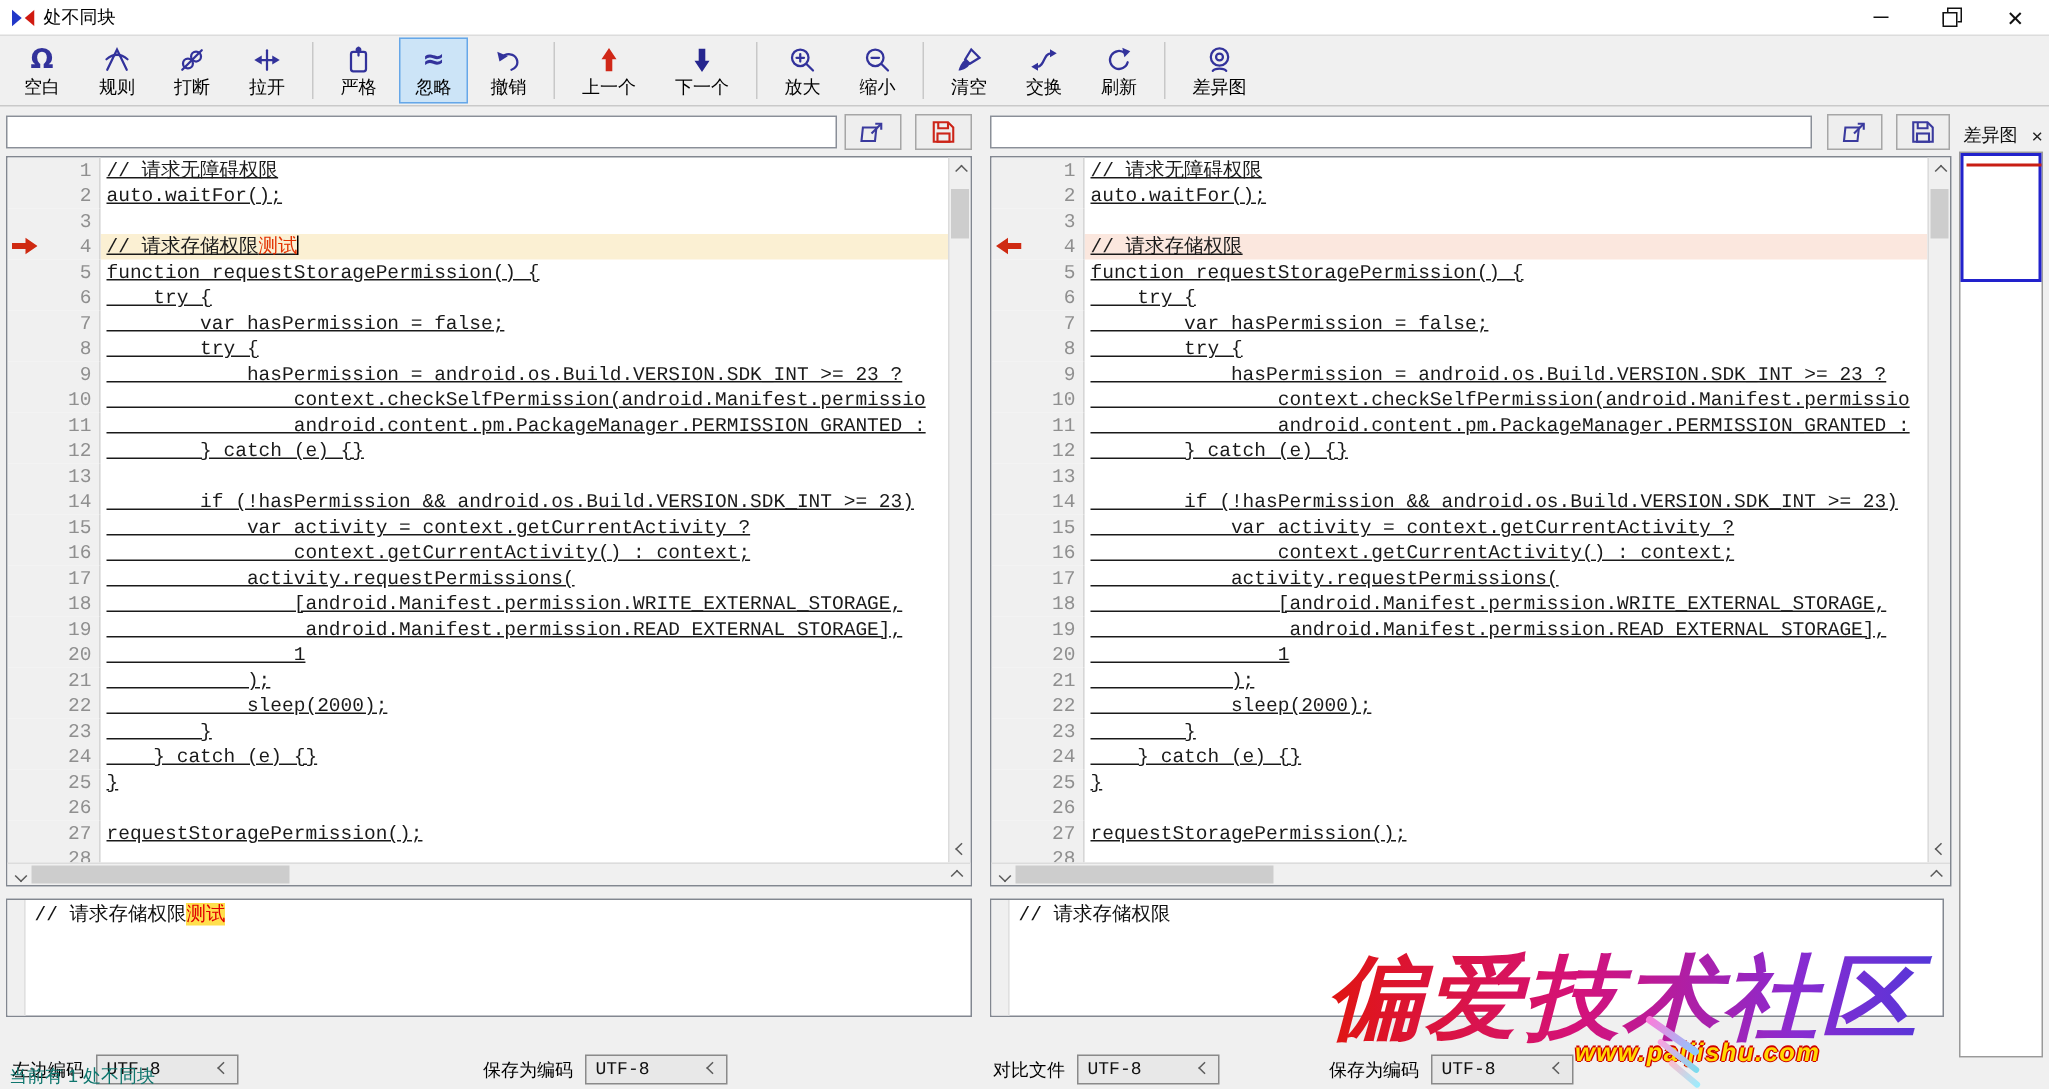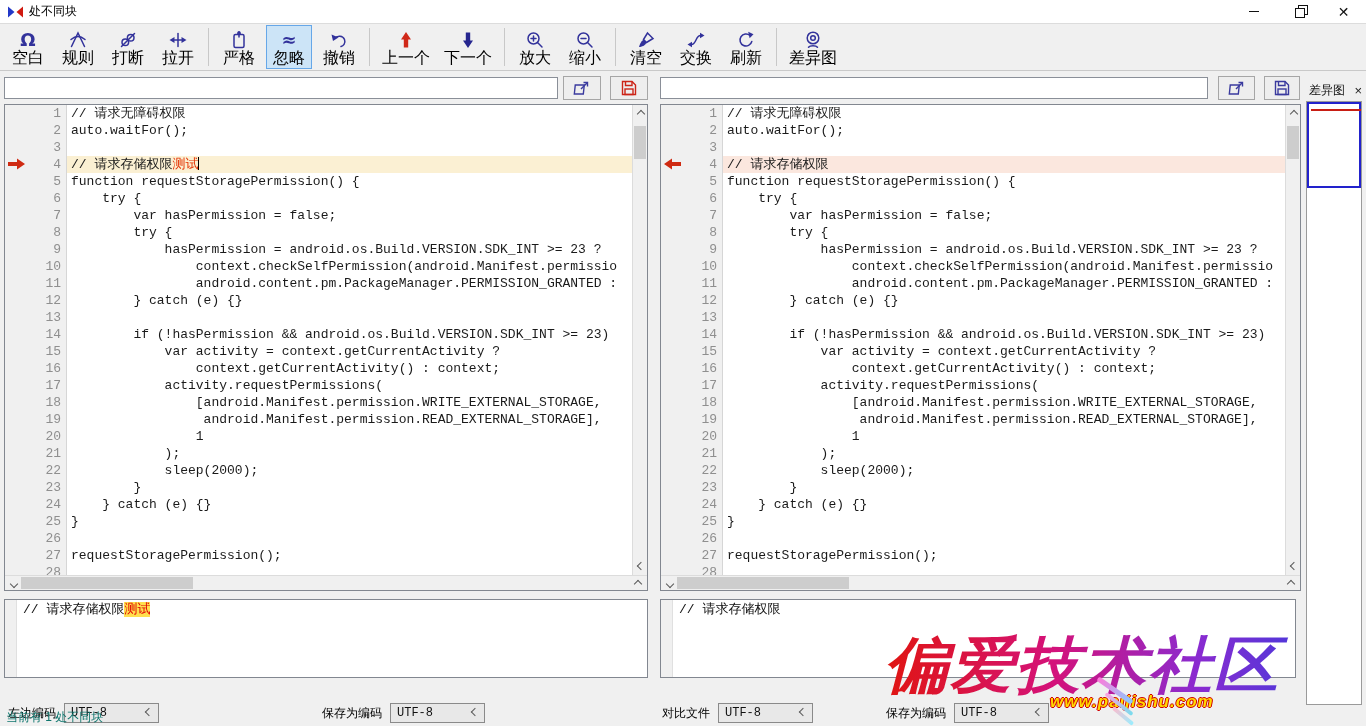--- a/index.html
+++ b/index.html
@@ -16,40 +16,40 @@
   .glyph-restore { width:8px; height:8px; border:1px solid #111; background:#fff; position:relative; }
   .glyph-restore::before { content:''; position:absolute; left:2px; top:-4px; width:8px; height:8px; border:1px solid #111; }
   .glyph-restore::after { content:''; position:absolute; left:-1px; top:-1px; width:8px; height:8px; background:#fff; border:1px solid #111; }
   .glyph-close { font-size:14px; line-height:14px; color:#111; }
 
   
   .toolbar { position:absolute; left:0; top:24px; width:1366px; height:47px; background:#f0f0f0; border-bottom:1px solid #c9c9c9; display:flex; align-items:stretch; padding-left:3px; }
   .tbtn { width:46px; margin:1px 2px; border:1px solid transparent; display:flex; flex-direction:column; align-items:center; justify-content:center; cursor:default; }
   .tbtn.wide { width:58px; }
   .tbtn .ticon { height:22px; display:flex; align-items:center; justify-content:center; }
-  .tbtn .tlabel { font-size:16px; line-height:14px; color:#000; white-space:nowrap; }
+  .tbtn .tlabel { font-size:12px; line-height:14px; color:#000; white-space:nowrap; }
   .tbtn .glyphicon { font-size:18px; font-weight:bold; line-height:20px; font-family:"DejaVu Sans",sans-serif; }
   .tsep { width:1px; background:#c8c8c8; margin:4px 5px; }
 
   
   .pathinput { position:absolute; top:77px; height:22px; background:#fff; border:1px solid #8a8f98; padding:0 4px; font-size:12px; font-family:"Liberation Mono",monospace; }
   .pi-left { left:4px; width:554px; }
   .pi-right { left:660px; width:548px; }
   .mbtn { position:absolute; top:76px; width:38px; height:24px; background:#eee; border:1px solid #a6a6a6; display:flex; align-items:center; justify-content:center; }
 
   
   .panel { position:absolute; top:104px; height:487px; background:#fff; border:1px solid #828790; display:flex; flex-direction:column; }
   .panel-left { left:4px; width:644px; }
   .panel-right { left:660px; width:641px; }
   .panel-main { flex:1; display:flex; overflow:hidden; }
   .lines { flex:1; overflow:hidden; }
   .line { display:flex; height:17px; font-family:"Liberation Mono",monospace; font-size:13px; line-height:17px; white-space:pre; }
   .gutter { width:62px; flex:0 0 62px; background:#f0f0f0; border-right:1px solid #d6d6d6; text-align:right; padding-right:5px; color:#8f8f8f; position:relative; }
   .gutter .garrow { position:absolute; left:3px; top:2px; }
-  .codecell { flex:1; padding-left:4px; color:#1a1a1a; overflow:hidden; }
+  .codecell { flex:1; padding-left:4px; color:#1a1a1a; overflow:hidden;text-decoration:underline; }
   .caret { display:inline-block; width:1px; height:13px; background:#000; vertical-align:-2px; }
 
   .vscroll { flex:0 0 15px; background:#f0f0f0; border-left:1px solid #dcdcdc; position:relative; }
   .vthumb { position:absolute; left:1px; right:1px; background:#cdcdcd; }
   .hscroll { flex:0 0 15px; background:#f0f0f0; border-top:1px solid #dcdcdc; position:relative; }
   .hthumb { position:absolute; top:1px; bottom:1px; background:#cdcdcd; }
   .sarrow { position:absolute; width:15px; height:15px; display:flex; align-items:center; justify-content:center; }
   .chev { width:6px; height:6px; border-left:1.4px solid #5a5a5a; border-bottom:1.4px solid #5a5a5a; }
   .chev.up { transform:rotate(-225deg); margin-top:3px; }
   .chev.down { transform:rotate(45deg); margin-bottom:3px; }

